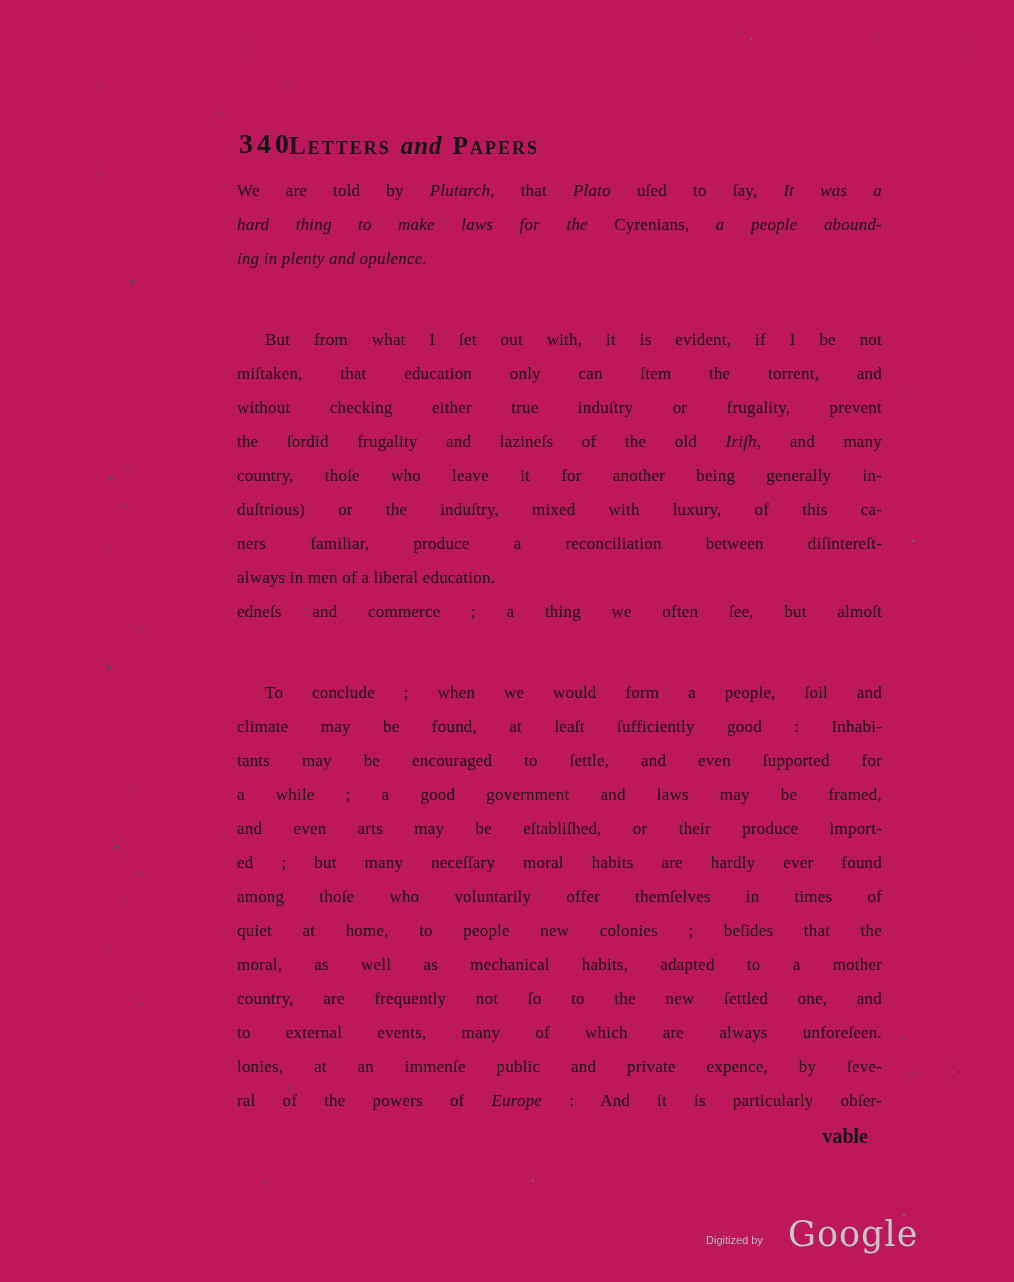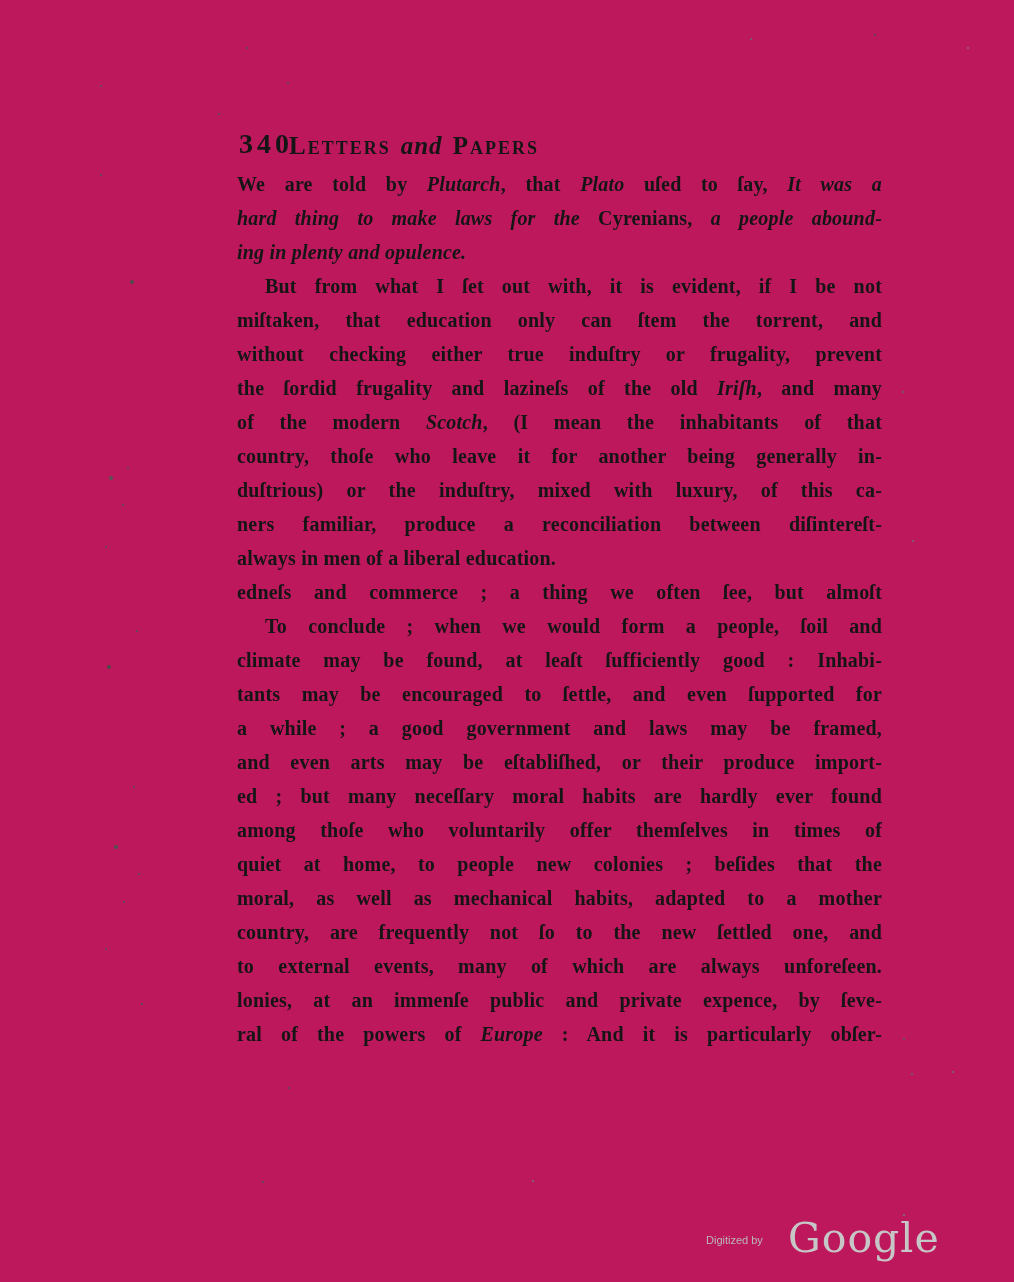--- a/index.html
+++ b/index.html
@@ -44,35 +44,35 @@
     font-variant: normal;
     letter-spacing: 1px;
     margin: 0 10px;
     text-transform: lowercase;
   }
 
   
   .body-text {
     position: absolute;
     left: 237px;
-    top: 167px;
+    top: 174px;
     width: 645px;
-    font-size: 20px;
-    font-weight: 700;
+    font-size: 17px;
+    font-weight: 400;
     letter-spacing: 0.2px;
   }
   .line {
     height: 34px;
     line-height: 34px;
     overflow: hidden;
     text-align: justify;
     text-align-last: justify;
   }
   .line.end  { text-align: right;  text-align-last: left; }
-  .line.indent { text-indent: 28px; }
+  .line.indent { text-indent: 28px; margin-top: 47px; }
   .it { font-style: italic; }
 
   .catchword-line {
     position: absolute;
     left: 237px;
     top: 1119px;
     width: 631px;
     height: 34px;
     line-height: 34px;
     text-align: right;
@@ -87,21 +87,21 @@
     top: 1234px;
     font-family: "Liberation Sans", "DejaVu Sans", sans-serif;
     font-size: 11px;
     color: #b9b9b9;
   }
   .wm-brand {
     position: absolute;
     left: 788px;
     top: 1214px;
     font-family: "DejaVu Serif", "Liberation Serif", serif;
-    font-size: 41px;
+    font-size: 35px;
     color: #c6c6c6;
     letter-spacing: 1px;
   }
 
   
   .specks {
     position: absolute;
     left: 0; top: 0;
     width: 2px; height: 2px;
     border-radius: 50%;
@@ -133,38 +133,38 @@
   </div>
 
   <div class="body-text">
       <div class="line"><span>We are told by </span><span class="it">Plutarch</span><span>, that </span><span class="it">Plato</span><span> uſed to ſay, </span><span class="it">It was a</span></div>
       <div class="line"><span class="it">hard thing to make laws for the </span><span>Cyrenians, </span><span class="it">a people abound-</span></div>
       <div class="line end"><span class="it">ing in plenty and opulence.</span></div>
       <div class="line indent"><span>But from what I ſet out with, it is evident, if I be not</span></div>
       <div class="line"><span>miſtaken, that education only can ſtem the torrent, and</span></div>
       <div class="line"><span>without checking either true induſtry or frugality, prevent</span></div>
       <div class="line"><span>the ſordid frugality and lazineſs of the old </span><span class="it">Iriſh</span><span>, and many</span></div>
-      <div class="line"><span>of the modern </span><span class="it">Scotch</span><span>, (I mean the inhabitants of that</span></div>
       <div class="line"><span>country, thoſe who leave it for another being generally in-</span></div>
       <div class="line"><span>duſtrious) or the induſtry, mixed with luxury, of this ca-</span></div>
       <div class="line"><span>ners familiar, produce a reconciliation between diſintereſt-</span></div>
       <div class="line end"><span>always in men of a liberal education.</span></div>
       <div class="line"><span>edneſs and commerce ; a thing we often ſee, but almoſt</span></div>
       <div class="line indent"><span>To conclude ; when we would form a people, ſoil and</span></div>
       <div class="line"><span>climate may be found, at leaſt ſufficiently good : Inhabi-</span></div>
       <div class="line"><span>tants may be encouraged to ſettle, and even ſupported for</span></div>
       <div class="line"><span>a while ; a good government and laws may be framed,</span></div>
       <div class="line"><span>and even arts may be eſtabliſhed, or their produce import-</span></div>
       <div class="line"><span>ed ; but many neceſſary moral habits are hardly ever found</span></div>
       <div class="line"><span>among thoſe who voluntarily offer themſelves in times of</span></div>
       <div class="line"><span>quiet at home, to people new colonies ; beſides that the</span></div>
       <div class="line"><span>moral, as well as mechanical habits, adapted to a mother</span></div>
       <div class="line"><span>country, are frequently not ſo to the new ſettled one, and</span></div>
       <div class="line"><span>to external events, many of which are always unforeſeen.</span></div>
       <div class="line"><span>lonies, at an immenſe public and private expence, by ſeve-</span></div>
       <div class="line"><span>ral of the powers of </span><span class="it">Europe</span><span> : And it is particularly obſer-</span></div>
     </div>
 
+  <div class="catchword-line">vable</div>
 
   <div class="wm-prefix">Digitized by</div>
   <div class="wm-brand">Google</div>
 
 </div>
 
 </body></html>

